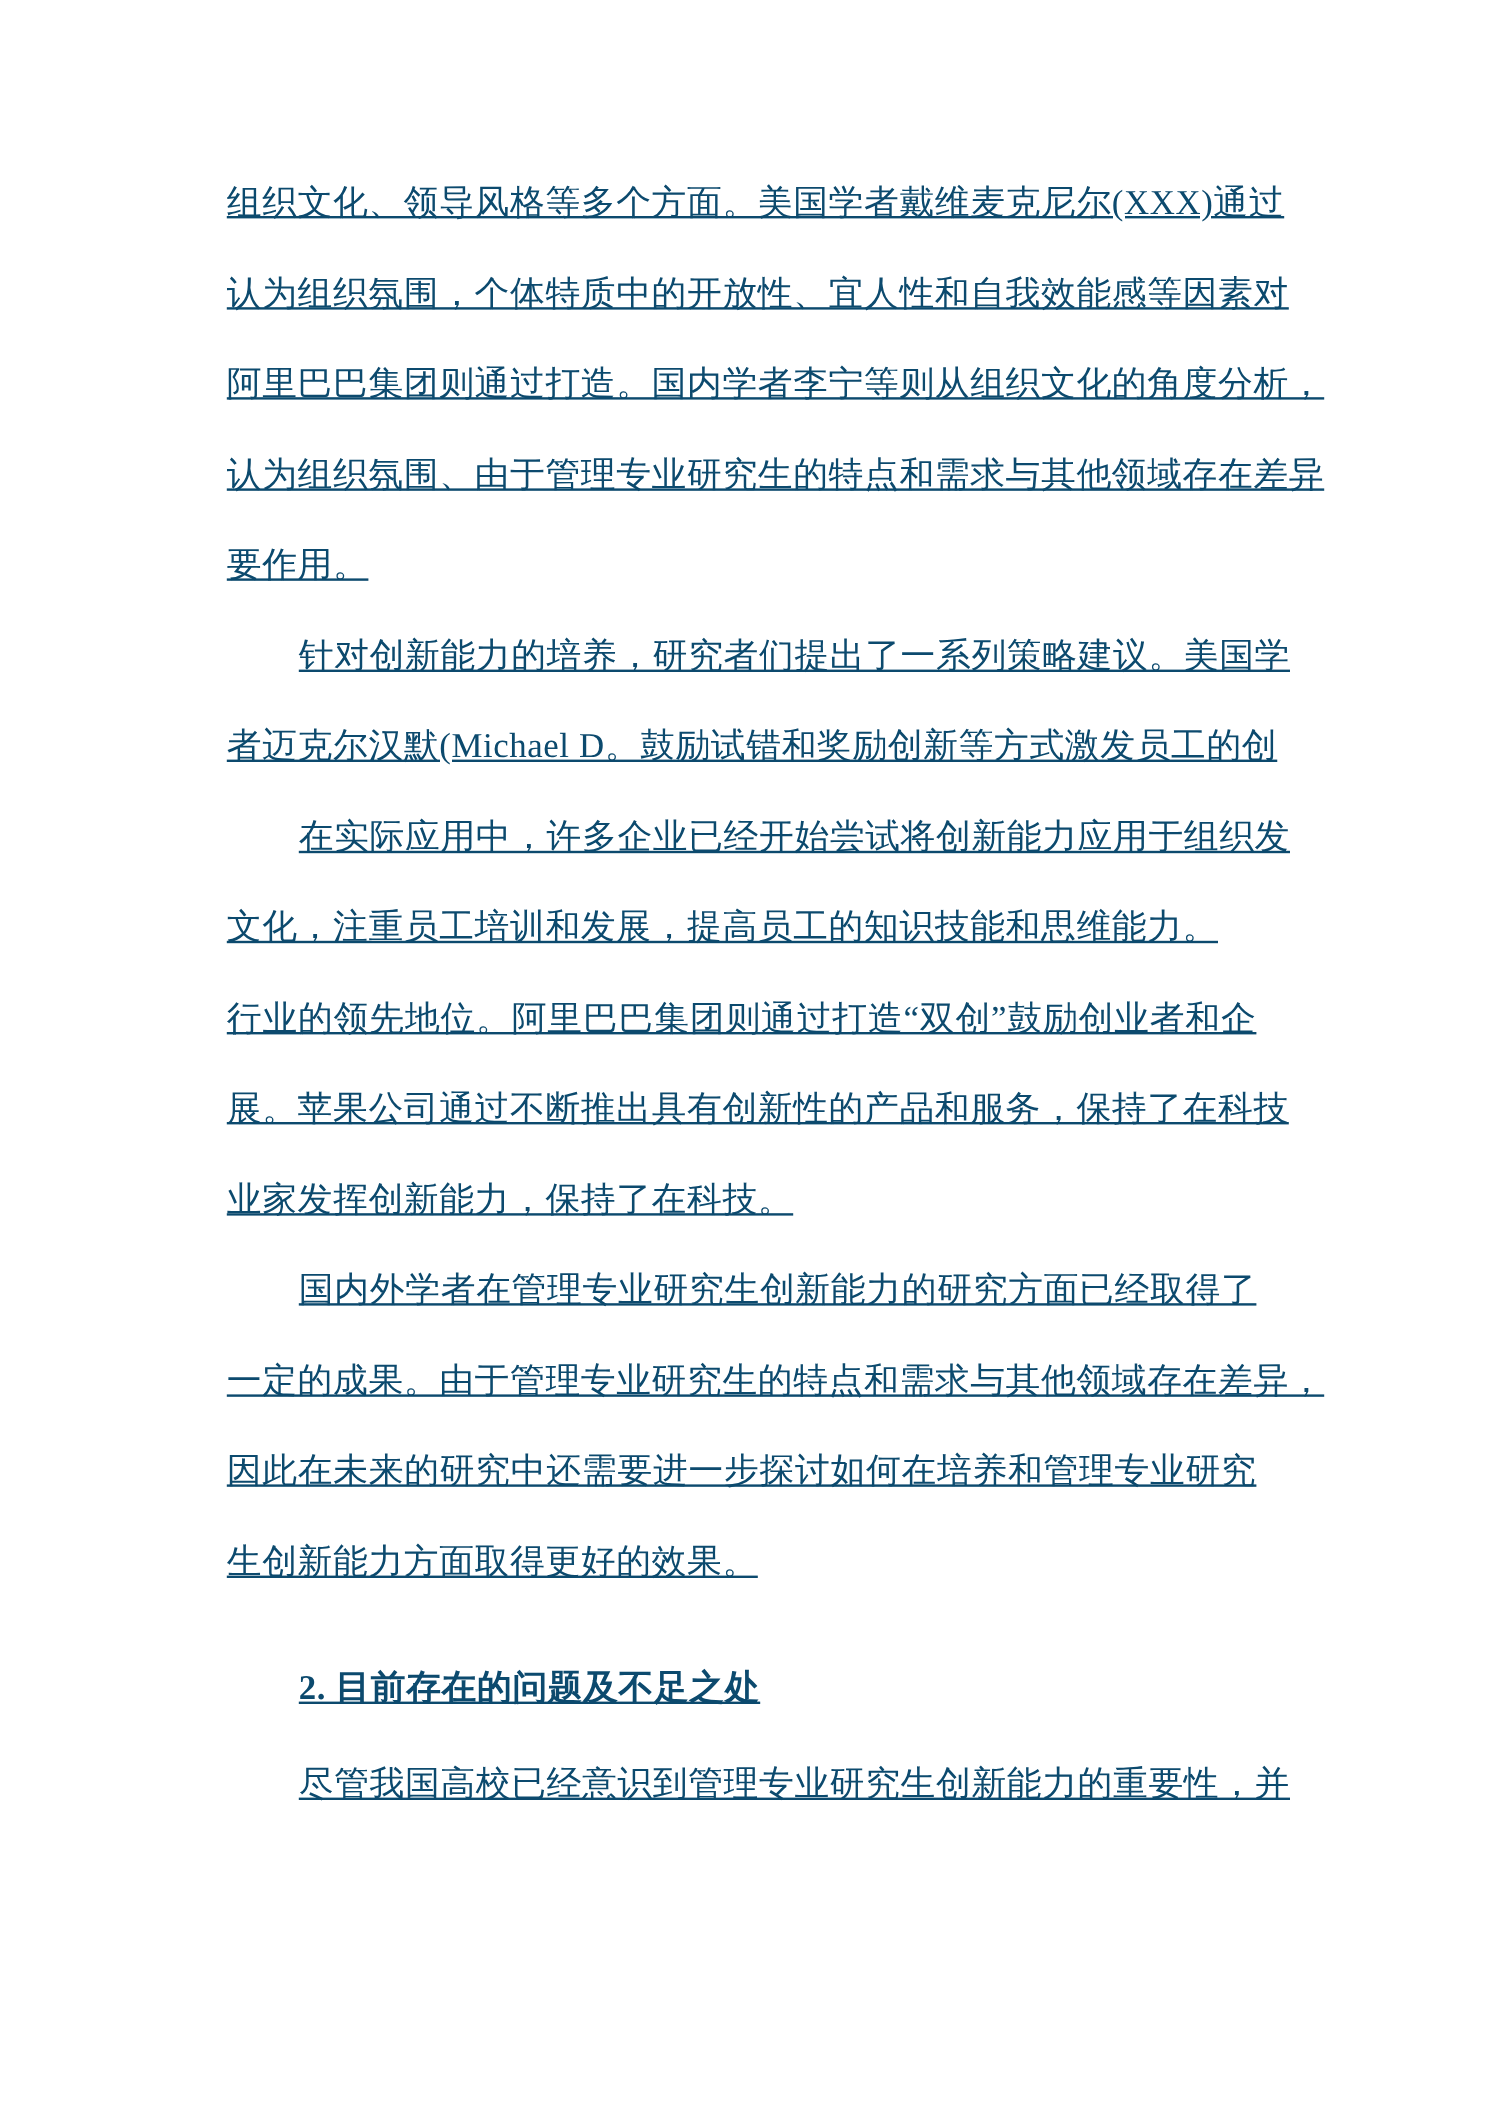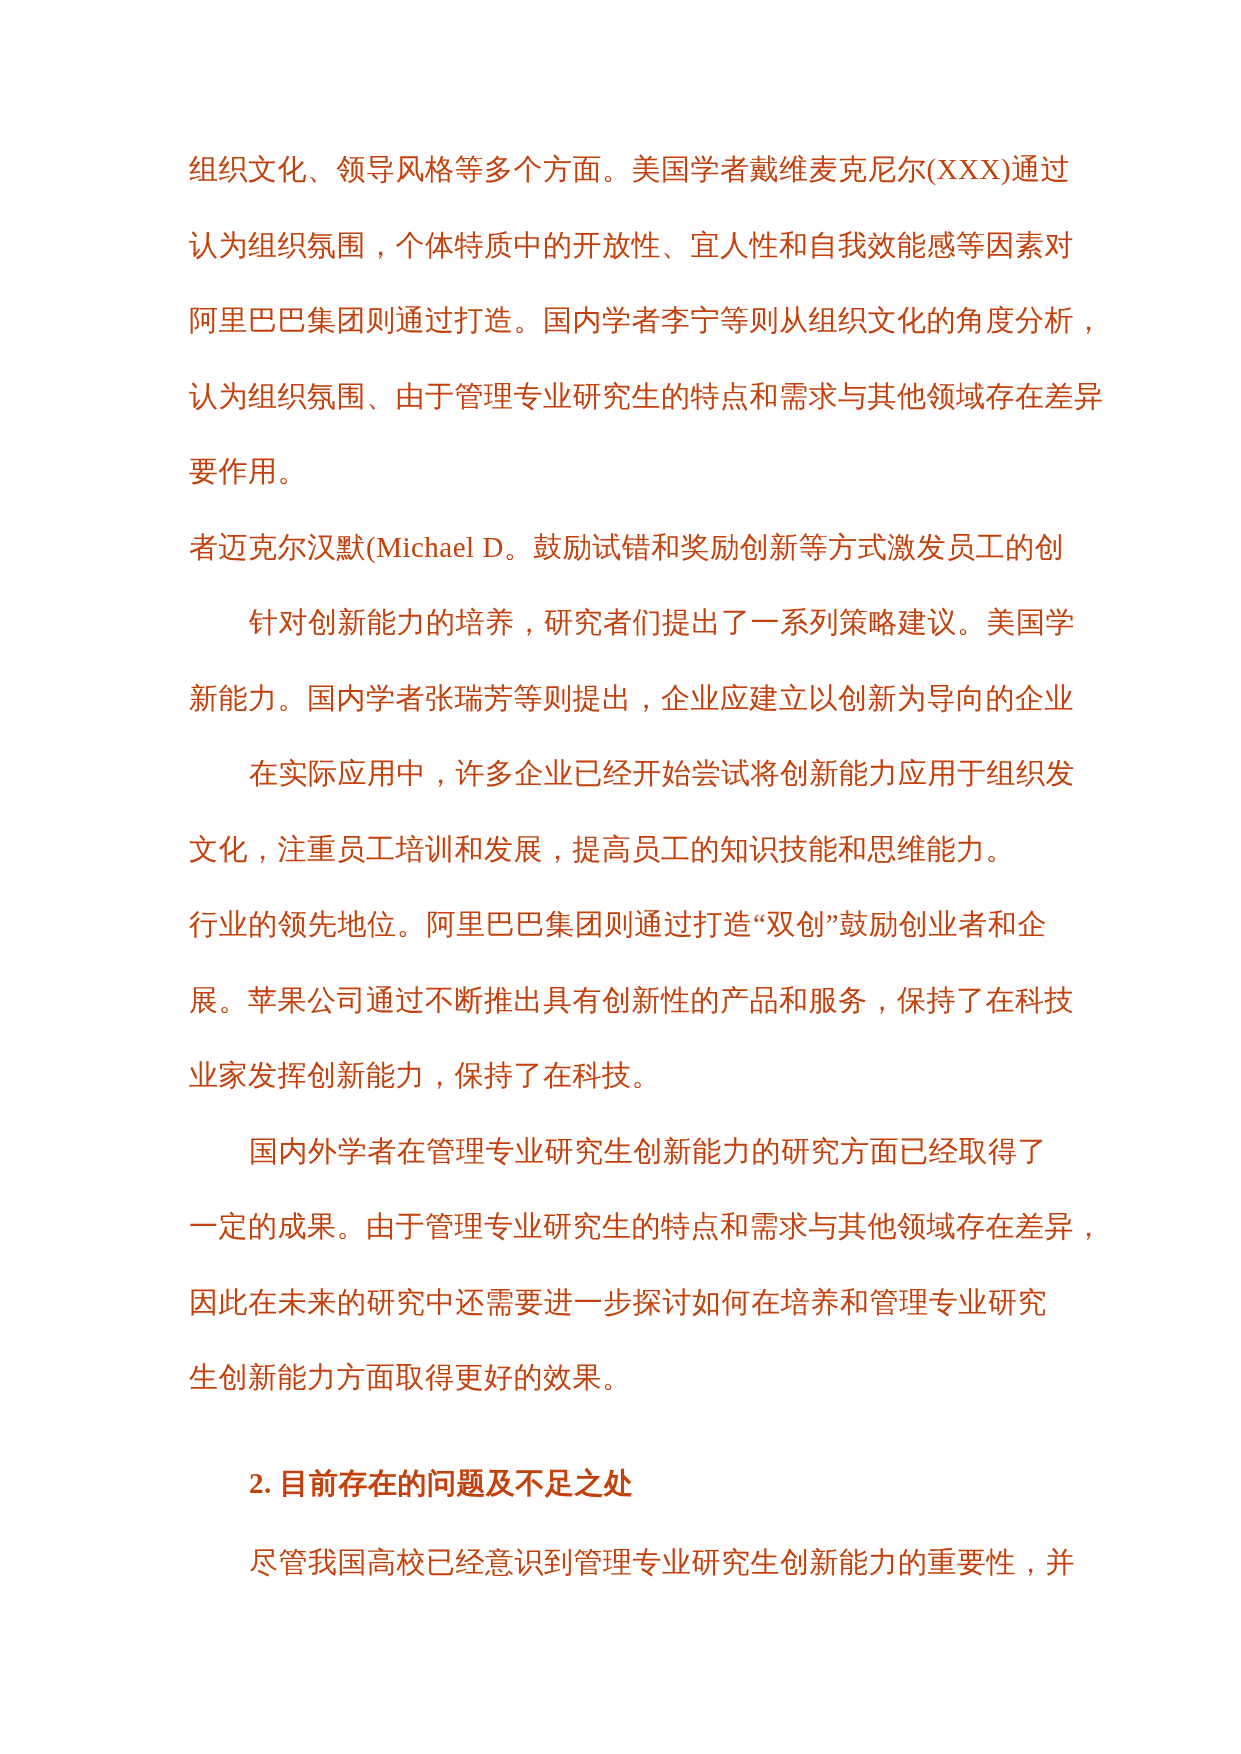--- a/index.html
+++ b/index.html
@@ -21,21 +21,22 @@
     left: 189px;
     top: 132px;
     width: 858px;
   }
   .line {
     font-size: 29px;
     height: 75.5px;
     line-height: 75.5px;
     white-space: nowrap;
     letter-spacing: 0.5px;
-    color: #c2410c;
+    color: #0c4a6e;
+    text-decoration: underline;
   }
   
   .j {
     text-align: justify;
     text-align-last: justify;
     text-justify: inter-character;
   }
   
   .indent {
     text-indent: 60px;
@@ -49,23 +50,22 @@
 </head>
 <body>
 
 <div class="page">
   <div class="content">
     <div class="line j">组织文化、领导风格等多个方面。美国学者戴维麦克尼尔(XXX)通过</div>
     <div class="line j">认为组织氛围，个体特质中的开放性、宜人性和自我效能感等因素对</div>
     <div class="line j">阿里巴巴集团则通过打造。国内学者李宁等则从组织文化的角度分析，</div>
     <div class="line j">认为组织氛围、由于管理专业研究生的特点和需求与其他领域存在差异</div>
     <div class="line">要作用。</div>
+    <div class="line j indent">针对创新能力的培养，研究者们提出了一系列策略建议。美国学</div>
     <div class="line j">者迈克尔汉默(Michael D。鼓励试错和奖励创新等方式激发员工的创</div>
-    <div class="line j indent">针对创新能力的培养，研究者们提出了一系列策略建议。美国学</div>
-    <div class="line j">新能力。国内学者张瑞芳等则提出，企业应建立以创新为导向的企业</div>
     <div class="line j indent">在实际应用中，许多企业已经开始尝试将创新能力应用于组织发</div>
     <div class="line">文化，注重员工培训和发展，提高员工的知识技能和思维能力。</div>
     <div class="line j">行业的领先地位。阿里巴巴集团则通过打造“双创”鼓励创业者和企</div>
     <div class="line j">展。苹果公司通过不断推出具有创新性的产品和服务，保持了在科技</div>
     <div class="line">业家发挥创新能力，保持了在科技。</div>
     <div class="line j indent">国内外学者在管理专业研究生创新能力的研究方面已经取得了</div>
     <div class="line j">一定的成果。由于管理专业研究生的特点和需求与其他领域存在差异，</div>
     <div class="line j">因此在未来的研究中还需要进一步探讨如何在培养和管理专业研究</div>
     <div class="line">生创新能力方面取得更好的效果。</div>
     <div class="line heading indent">2. 目前存在的问题及不足之处</div>

